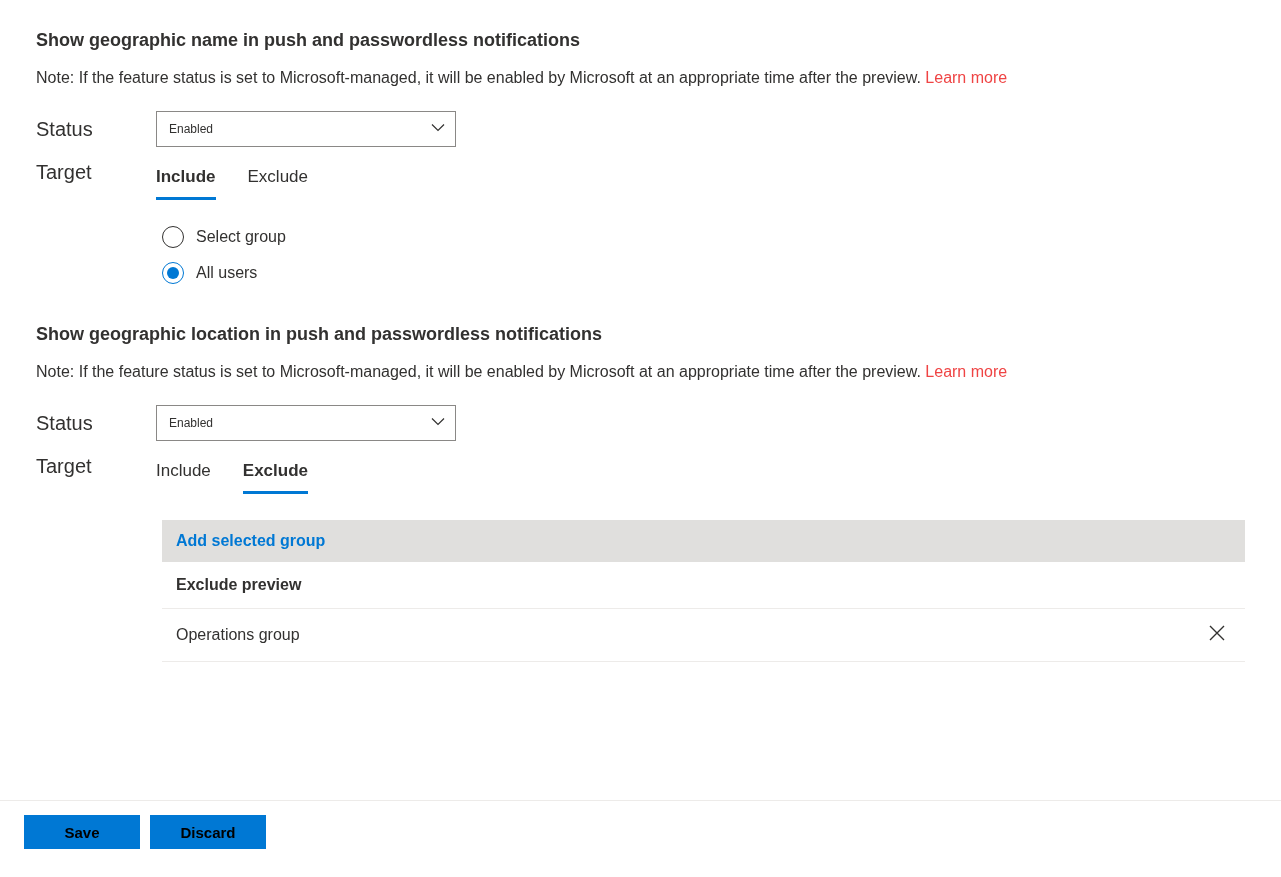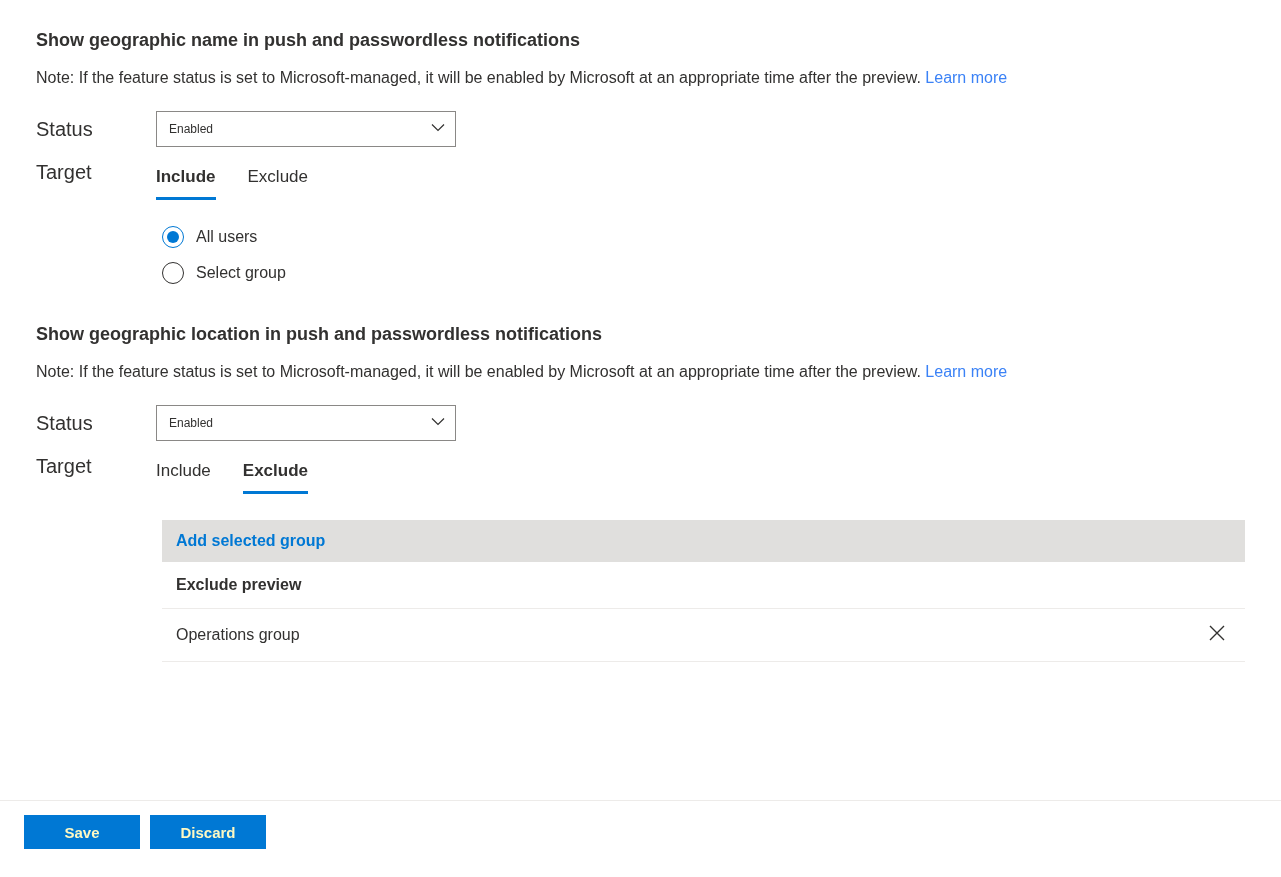--- a/index.html
+++ b/index.html
@@ -27,21 +27,21 @@
     font-size: 18px;
     font-weight: 600;
     margin: 0 0 18px 0;
   }
   .note {
     font-size: 16px;
     margin: 0 0 24px 0;
     color: #323130;
   }
   a.link {
-    color: #3b82f6;
+    color: #ef4444;
     text-decoration: none;
     cursor: pointer;
   }
 
   .field-row {
     display: flex;
     align-items: center;
     margin-bottom: 14px;
   }
   .field-label {
@@ -172,21 +172,21 @@
     border-top: 1px solid #edebe9;
     padding: 14px 24px 28px 24px;
     display: flex;
     gap: 10px;
   }
   .btn {
     min-width: 116px;
     height: 34px;
     border: none;
     background: #0078d4;
-    color: #fef9c3;
+    color: #000000;
     font-size: 15px;
     font-weight: 600;
     cursor: pointer;
     padding: 0 28px;
   }
 </style>
 </head>
 <body>
 
 <div class="page">
@@ -219,26 +219,26 @@
         <div class="field-value">
           <div class="tabs">
             <div class="tab active">Include</div>
             <div class="tab">Exclude</div>
           </div>
         </div>
       </div>
 
       <div class="radio-group">
         <div class="radio-item">
+          <div class="radio-circle"></div>
+          <div class="radio-label">Select group</div>
+        </div>
+        <div class="radio-item">
           <div class="radio-circle checked"></div>
           <div class="radio-label">All users</div>
-        </div>
-        <div class="radio-item">
-          <div class="radio-circle"></div>
-          <div class="radio-label">Select group</div>
         </div>
       </div>
     </div>
 
     <div class="section">
       <h2 class="section-title">Show geographic location in push and passwordless notifications</h2>
       <p class="note">
         <span>Note: If the feature status is set to Microsoft-managed, it will be enabled by Microsoft at an appropriate time after the preview. </span><a class="link">Learn more</a>
       </p>
 

